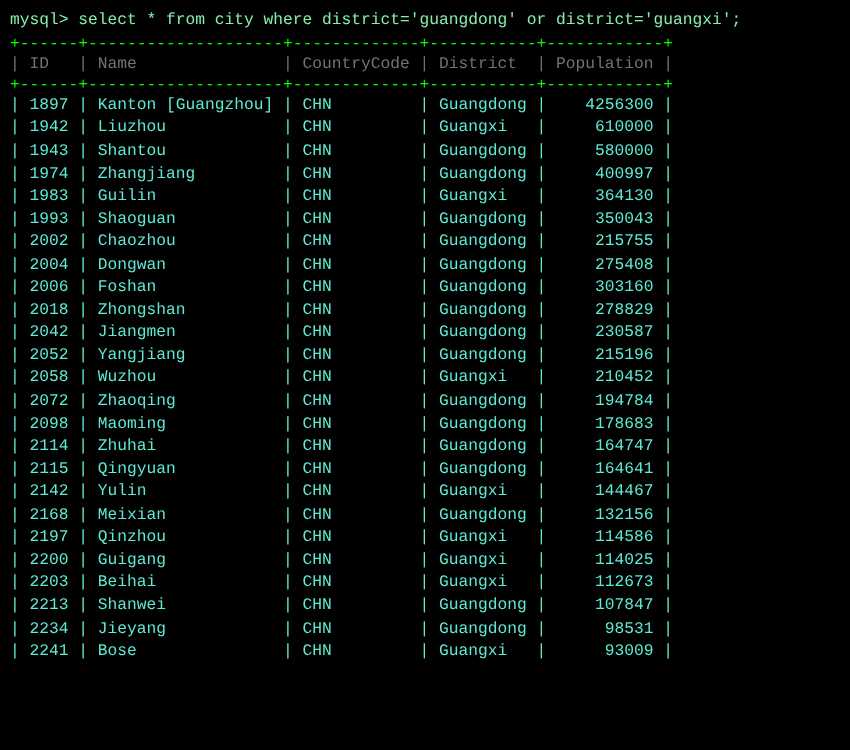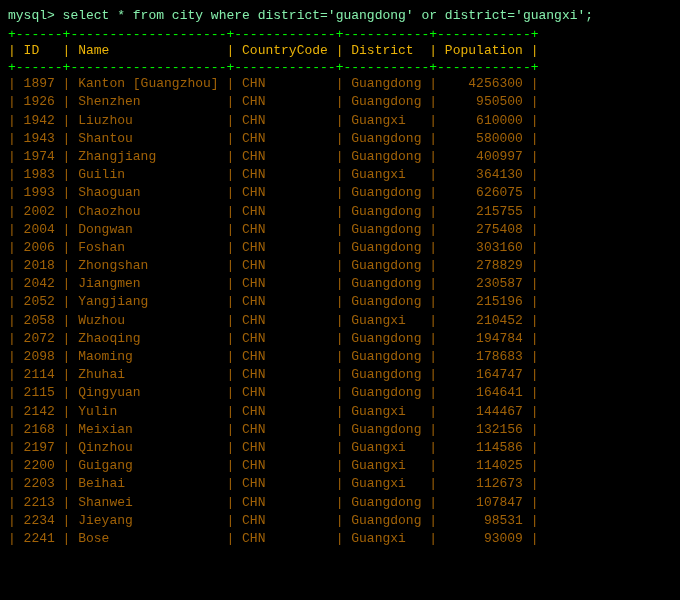--- a/index.html
+++ b/index.html
@@ -22,46 +22,45 @@
     }
     .separator {
       color: #00ff00;
       white-space: pre;
     }
     .table-container {
       width: 100%;
     }
     .table-row {
       white-space: pre;
-      color: #a16207;
+      color: #5eead4;
       line-height: 1.4;
     }
     .header-row {
-      color: #eab308;
+      color: #737373;
       white-space: pre;
       line-height: 1.4;
     }
   </style>
 </head>
 <body>
 
 <div class="terminal">
   <div class="command-line">mysql&gt; select * from city where district='guangdong' or district='guangxi';</div>
   <div class="table-container">
     <div class="separator">+------+--------------------+-------------+-----------+------------+</div>
     <div class="header-row">| ID   | Name               | CountryCode | District  | Population |</div>
     <div class="separator">+------+--------------------+-------------+-----------+------------+</div>
     <div id="table-rows-container">
         <div class="table-row">| 1897 | Kanton [Guangzhou] | CHN         | Guangdong |    4256300 |</div>
-        <div class="table-row">| 1926 | Shenzhen           | CHN         | Guangdong |     950500 |</div>
         <div class="table-row">| 1942 | Liuzhou            | CHN         | Guangxi   |     610000 |</div>
         <div class="table-row">| 1943 | Shantou            | CHN         | Guangdong |     580000 |</div>
         <div class="table-row">| 1974 | Zhangjiang         | CHN         | Guangdong |     400997 |</div>
         <div class="table-row">| 1983 | Guilin             | CHN         | Guangxi   |     364130 |</div>
-        <div class="table-row">| 1993 | Shaoguan           | CHN         | Guangdong |     626075 |</div>
+        <div class="table-row">| 1993 | Shaoguan           | CHN         | Guangdong |     350043 |</div>
         <div class="table-row">| 2002 | Chaozhou           | CHN         | Guangdong |     215755 |</div>
         <div class="table-row">| 2004 | Dongwan            | CHN         | Guangdong |     275408 |</div>
         <div class="table-row">| 2006 | Foshan             | CHN         | Guangdong |     303160 |</div>
         <div class="table-row">| 2018 | Zhongshan          | CHN         | Guangdong |     278829 |</div>
         <div class="table-row">| 2042 | Jiangmen           | CHN         | Guangdong |     230587 |</div>
         <div class="table-row">| 2052 | Yangjiang          | CHN         | Guangdong |     215196 |</div>
         <div class="table-row">| 2058 | Wuzhou             | CHN         | Guangxi   |     210452 |</div>
         <div class="table-row">| 2072 | Zhaoqing           | CHN         | Guangdong |     194784 |</div>
         <div class="table-row">| 2098 | Maoming            | CHN         | Guangdong |     178683 |</div>
         <div class="table-row">| 2114 | Zhuhai             | CHN         | Guangdong |     164747 |</div>

